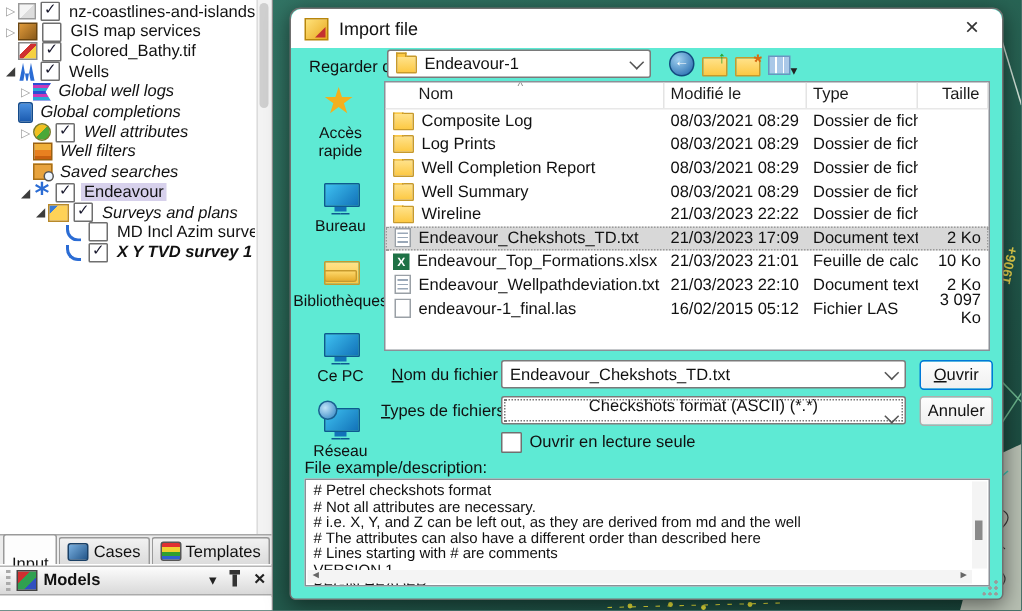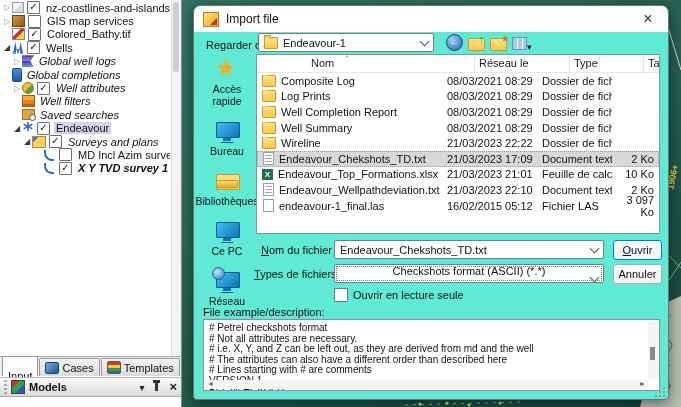--- a/index.html
+++ b/index.html
@@ -90,21 +90,21 @@
   .place{display:flex;flex-direction:column;align-items:center;margin-bottom:13px;font-size:10.5px;color:#111;text-align:center;}
   .pic{width:28px;height:22px;position:relative;margin-bottom:3px;}
   .pic-quick-access-star::before{content:"\2605";color:#f2b01e;font-size:24px;line-height:22px;position:absolute;left:2px;top:-1px;}
   .monitor::before{content:"";position:absolute;left:3px;top:2px;width:22px;height:14px;background:linear-gradient(135deg,#3ec0f0,#1272b8);border:1px solid #0d5a90;border-radius:1px;}
   .monitor::after{content:"";position:absolute;left:10px;top:18px;width:8px;height:3px;background:#1272b8;box-shadow:-3px 3px 0 -1px #0d5a90,3px 3px 0 -1px #0d5a90;}
   .pic-libraries::before{content:"";position:absolute;left:3px;top:4px;width:22px;height:14px;background:linear-gradient(180deg,#ffe28a,#fdc944);border:1px solid #c79a2c;border-radius:1px;}
   .pic-libraries::after{content:"";position:absolute;left:3px;top:10px;width:22px;height:8px;background:linear-gradient(180deg,#fdd76a,#e8ae2e);border:1px solid #c79a2c;border-radius:1px 1px 2px 2px;box-sizing:border-box;}
   .pic-network .globe{position:absolute;left:-1px;top:-3px;width:11px;height:11px;border-radius:50%;background:radial-gradient(circle at 35% 35%,#bfe3f8,#2a7fc0);border:1px solid #1a5f90;z-index:1;}
   
   .filelist{position:absolute;left:62px;top:48px;width:404px;height:180px;background:#fff;border:1px solid #8b9097;box-sizing:border-box;overflow:hidden;}
-  .fhead{display:flex;height:17px;align-items:center;border-bottom:1px solid #e8e8e8;color:#1a1a1a;position:relative;padding-left:32px;}
+  .fhead{display:flex;height:17px;align-items:center;border-bottom:1px solid #e8e8e8;color:#1a1a1a;position:relative;}
   .fhead .hc{box-sizing:border-box;border-right:1px solid #e4e4e4;height:17px;line-height:17px;padding-left:4px;}
   .sortmark{position:absolute;left:88px;top:-2px;color:#8a8a8a;font-size:8px;}
   .frow{display:flex;height:15.6px;align-items:center;}
   .frow.sel{background:#d8d8d8;outline:1px dotted #9a9a9a;outline-offset:-1px;}
   .c-name{flex:0 0 186px;display:flex;align-items:center;overflow:hidden;box-sizing:border-box;padding-left:3px;white-space:nowrap;}
   .c-date{flex:0 0 95px;box-sizing:border-box;padding-left:4px;}
   .c-type{flex:0 0 74px;box-sizing:border-box;padding-left:4px;white-space:nowrap;overflow:hidden;}
   .c-size{flex:1 1 auto;text-align:right;padding-right:5px;}
   .fic{width:12px;height:10px;margin:0 5px 0 2px;flex:none;position:relative;}
   .ic-folder{background:linear-gradient(180deg,#ffe28a,#fdc944);border:1px solid #c79a2c;border-radius:1px;}
@@ -310,21 +310,21 @@
           <span class="pic monitor pic-network">
             <span class="globe"></span>
           </span>
           <span>Réseau</span>
         </div>
       </div>
 
     <div class="filelist">
       <div class="fhead" id="fhead">
           <span class="hc c-name" style="padding-left:22px">Nom</span>
-          <span class="hc c-date" style="padding-left:4px">Réseau le</span>
+          <span class="hc c-date" style="padding-left:4px">Modifié le</span>
           <span class="hc c-type" style="padding-left:4px">Type</span>
           <span class="hc c-size" style="padding-left:4px">Taille</span>
           <span class="sortmark">^</span>
         </div>
       <div id="frows">
           <div class="frow ">
             <span class="c-name">
               <span class="fic ic-folder"></span>
               <span>Composite Log</span>
             </span>

